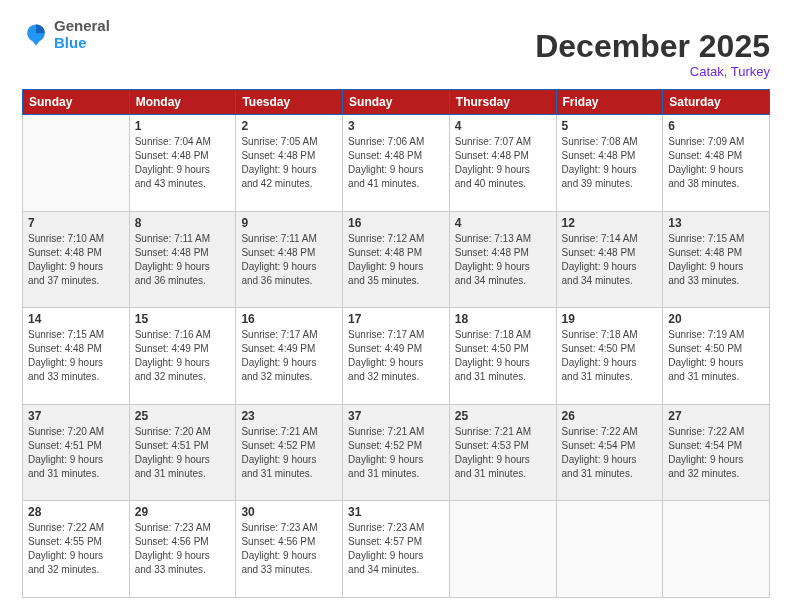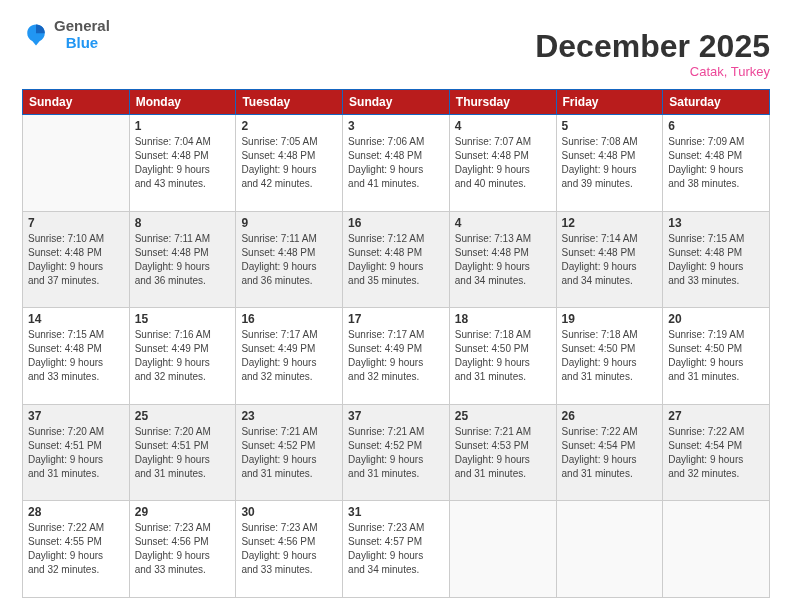--- a/index.html
+++ b/index.html
@@ -25,41 +25,40 @@
     }
     .logo {
       display: flex;
       align-items: center;
       gap: 4px;
     }
     .logo-text {
       font-size: 15px;
       font-weight: bold;
       line-height: 1.1;
-      text-align: center;
     }
     .logo-general { color: #555; }
     .logo-blue { color: #2196F3; }
     .logo-icon {
       width: 28px;
       height: 28px;
     }
     .title-area {
       text-align: right;
     }
     .month-title {
       font-size: 32px;
       font-weight: bold;
       color: #333;
       line-height: 1;
       margin-top: 12px;
     }
     .location {
       font-size: 13px;
-      color: #ec4899;
+      color: #6d28d9;
       margin-top: 2px;
     }
     .calendar {
       flex: 1;
       border: 1px solid #ccc;
       border-collapse: collapse;
       width: 100%;
       table-layout: fixed;
     }
     .calendar th {

